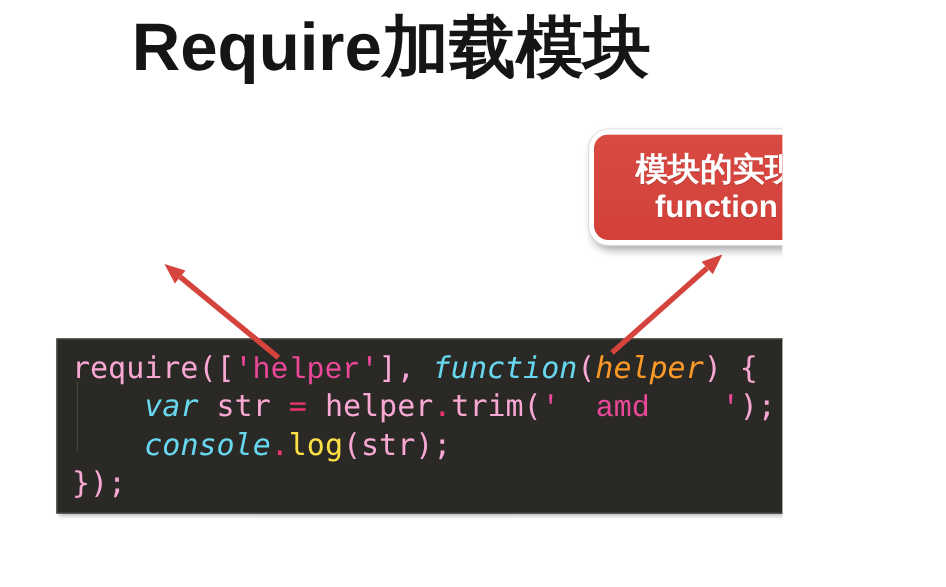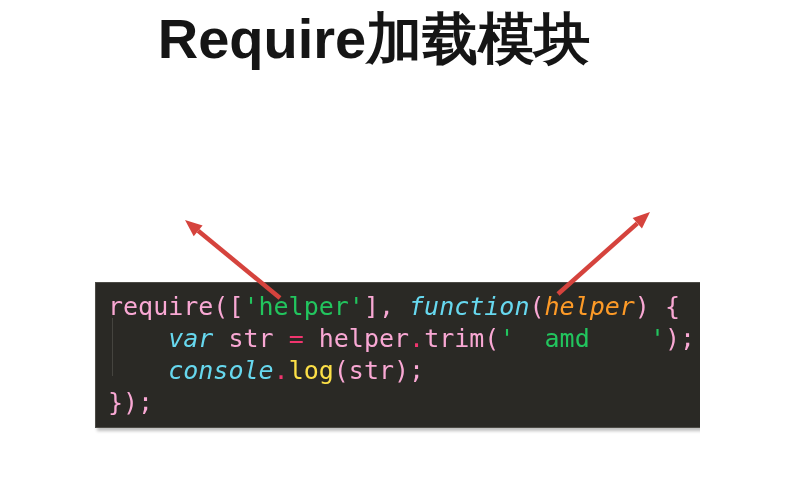--- a/index.html
+++ b/index.html
@@ -2,21 +2,20 @@
 <html><head>
 <meta charset="utf-8">
 <style>
   html,body{margin:0;padding:0;background:#fff;}
   .slide{
     position:relative;
     width:652px;height:489px;
     background:#ffffff;
     overflow:hidden;
     font-family:"Liberation Sans", sans-serif;
-    margin-left:48px;
   }
   
   .title{
     position:absolute;
     left:0;top:2px;width:100%;
     text-align:center;
     font-size:56px;
     font-weight:600;
     color:#151515;
     letter-spacing:0px;
@@ -61,21 +60,21 @@
     font-family:"DejaVu Sans Mono","Liberation Mono",monospace;
     font-size:25px;
     font-weight:500;
     line-height:32px;
     white-space:pre;
     color:#f8f8f2;
   }
   .code .ln{ height:32px; }
   .tok-plain{ color:#f9a8d4; }
   .tok-keyword{ color:#67d8ef; font-style:italic; }
-  .tok-string{ color:#22c55e; }
+  .tok-string{ color:#ec4899;font-family:Liberation Mono, monospace; }
   .tok-param{ color:#fd9a27; font-style:italic; }
   .tok-operator{ color:#f0356e; }
   .tok-method{ color:#fde047; }
   .indent-guide{
     position:absolute;
     left:64px; top:318px;
     width:1px; height:58px;
     background:#45443f;
   }
   
@@ -86,20 +85,24 @@
   }
 </style>
 </head>
 <body>
 
 <div class="slide">
 
   <div class="title">Require加载模块</div>
 
 
+  <div class="callout callout-right">
+    <div class="callout-label">模块的实现</div>
+    <div class="callout-label latin">function</div>
+  </div>
 
   <pre class="code" id="code-block"><div class="ln"><span class="tok-plain">require([</span><span class="tok-string">'helper'</span><span class="tok-plain">], </span><span class="tok-keyword">function</span><span class="tok-plain">(</span><span class="tok-param">helper</span><span class="tok-plain">) {</span></div><div class="ln"><span class="tok-plain">    </span><span class="tok-keyword">var</span><span class="tok-plain"> str </span><span class="tok-operator">=</span><span class="tok-plain"> helper</span><span class="tok-operator">.</span><span class="tok-plain">trim(</span><span class="tok-string">'  amd    '</span><span class="tok-plain">);</span></div><div class="ln"><span class="tok-plain">    </span><span class="tok-keyword">console</span><span class="tok-operator">.</span><span class="tok-method">log</span><span class="tok-plain">(str);</span></div><div class="ln"><span class="tok-plain">});</span></div></pre>
 
   <div class="indent-guide"></div>
 
   <svg id="arrows" width="788" height="489" viewBox="0 0 788 489">
       <g>
         <line x1="232" y1="298" x2="150.1387686653342" y2="230.78762058837964" stroke="#d5433d" stroke-width="4.5"></line>
         <polygon points="137,220 154.58073008407877,225.37753937324203 145.69680724658963,236.19770180351725" fill="#d5433d"></polygon>
       </g>

